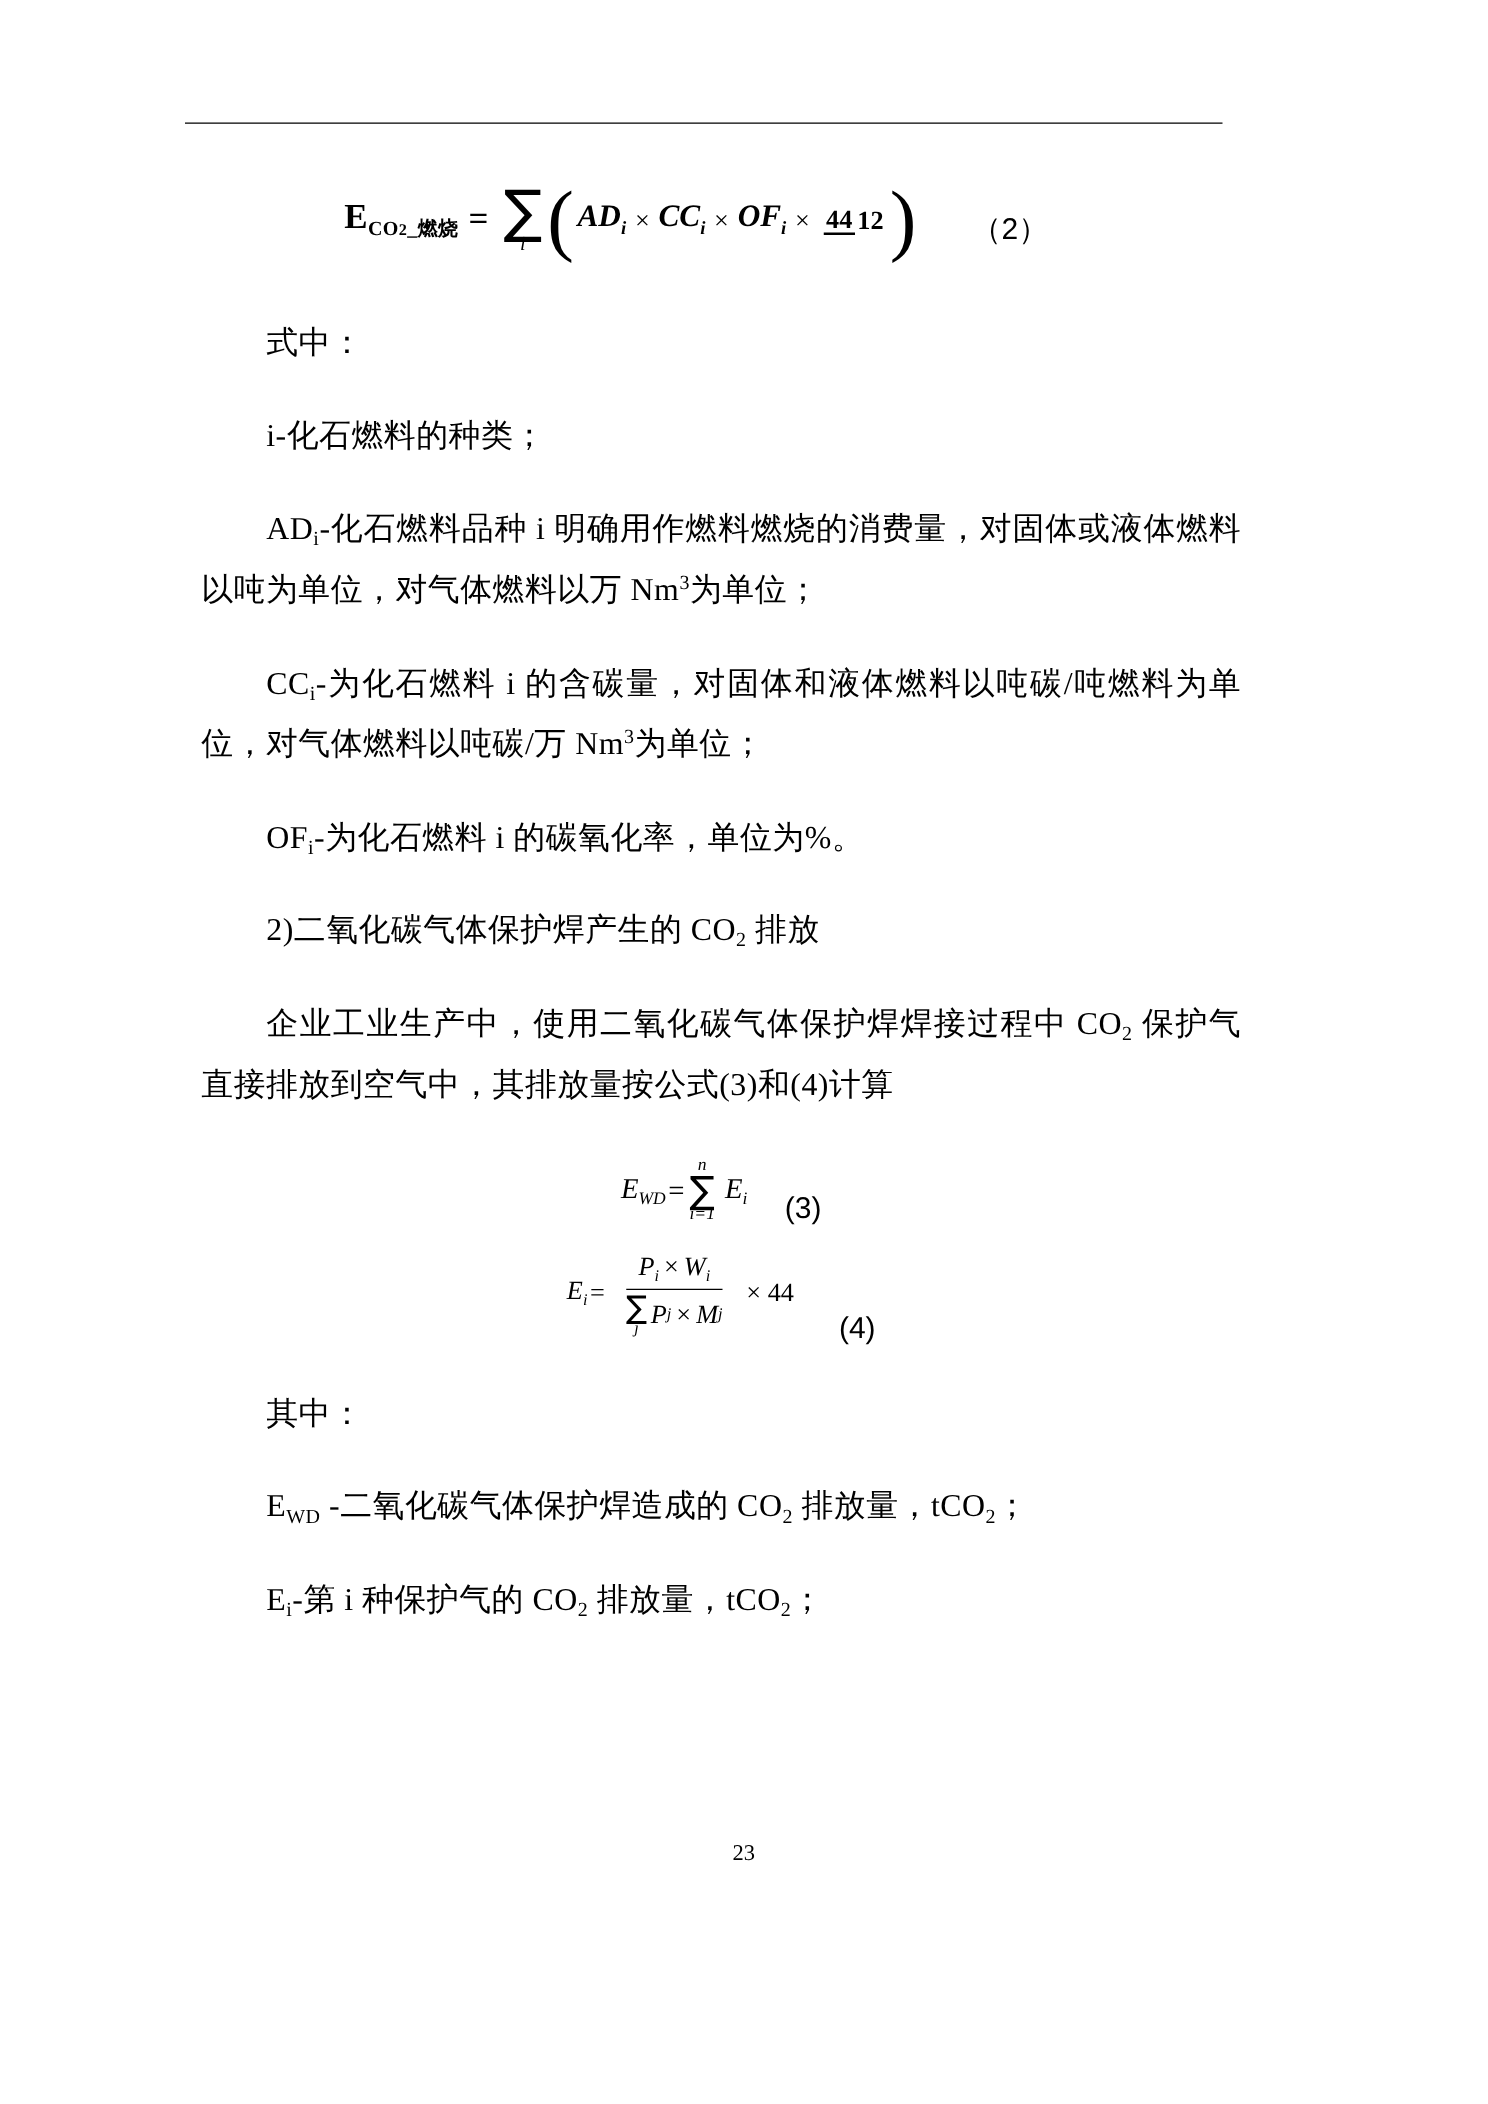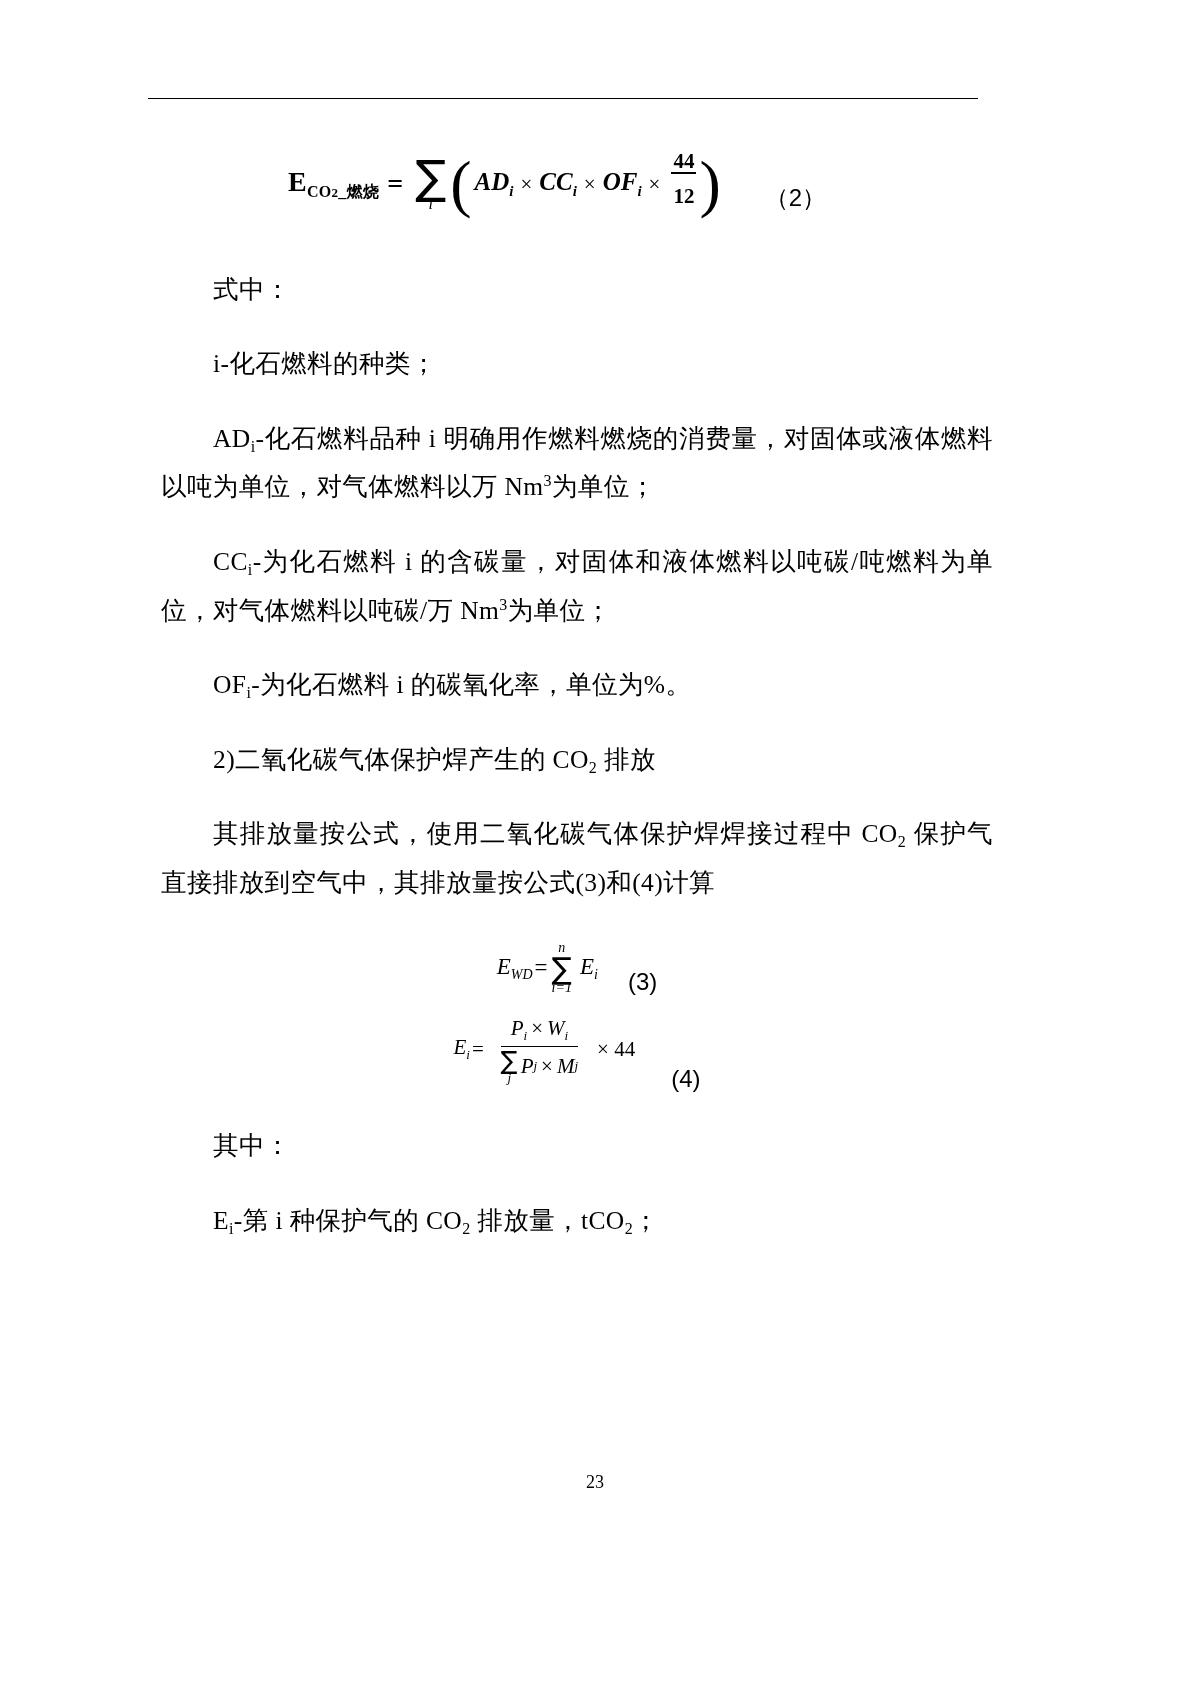--- a/index.html
+++ b/index.html
@@ -109,21 +109,21 @@
     font-style: italic;
   }
   .times {
     font-style: normal;
     margin: 0 7px;
     font-weight: normal;
     font-size: 21px;
   }
   .frac {
     display: inline-flex;
-    flex-direction: column;
+    flex-direction: row;
     align-items: center;
     font-style: normal;
     font-weight: bold;
     font-size: 21px;
     line-height: 1.05;
     margin-left: 4px;
   }
   .frac .num {
     border-bottom: 2px solid #000;
     padding: 0 2px;
@@ -306,21 +306,21 @@
     <p class="p indent">i-化石燃料的种类；</p>
 
     <p class="p indent"><span class="var">AD</span><span class="sub">i</span><span>-化石燃料品种 i 明确用作燃料燃烧的消费量，对固体或液体燃料以吨为单位，对气体燃料以万 Nm</span><span class="sup">3</span><span>为单位；</span></p>
 
     <p class="p indent"><span class="var">CC</span><span class="sub">i</span><span>-为化石燃料 i 的含碳量，对固体和液体燃料以吨碳/吨燃料为单位，对气体燃料以吨碳/万 Nm</span><span class="sup">3</span><span>为单位；</span></p>
 
     <p class="p indent"><span class="var">OF</span><span class="sub">i</span><span>-为化石燃料 i 的碳氧化率，单位为%。</span></p>
 
     <p class="p indent"><span>2)二氧化碳气体保护焊产生的 CO</span><span class="sub">2</span><span> 排放</span></p>
 
-    <p class="p indent"><span>其排放量按公式，使用二氧化碳气体保护焊焊接过程中 CO</span><span class="sub">2</span><span> 保护气直接排放到空气中，其排放量按公式(3)和(4)计算</span></p>
+    <p class="p indent"><span>企业工业生产中，使用二氧化碳气体保护焊焊接过程中 CO</span><span class="sub">2</span><span> 保护气直接排放到空气中，其排放量按公式(3)和(4)计算</span></p>
 
     <div class="f3">
       <div class="expr">
         <span><span>E</span><span class="sub">WD</span></span>
         <span style="font-style:normal;margin:0 2px;">=</span>
         <span class="sum3">
           <span class="top">n</span>
           <span class="mid">∑</span>
           <span class="bot">i=1</span>
         </span>
@@ -349,20 +349,21 @@
         </span>
         <span style="font-style:normal;margin-left:4px;">× 44</span>
       </div>
       <div class="eqno-4">(4)</div>
     </div>
 
     <div class="gap-b"></div>
 
     <p class="p indent">其中：</p>
 
+    <p class="p indent"><span class="var">E</span><span class="sub">WD</span><span> -二氧化碳气体保护焊造成的 CO</span><span class="sub">2</span><span> 排放量，tCO</span><span class="sub">2</span><span>；</span></p>
 
     <p class="p indent"><span class="var">E</span><span class="sub">i</span><span>-第 i 种保护气的 CO</span><span class="sub">2</span><span> 排放量，tCO</span><span class="sub">2</span><span>；</span></p>
 
   </div>
 
   <div class="page-number">23</div>
 
 </div>
 
 </body></html>

